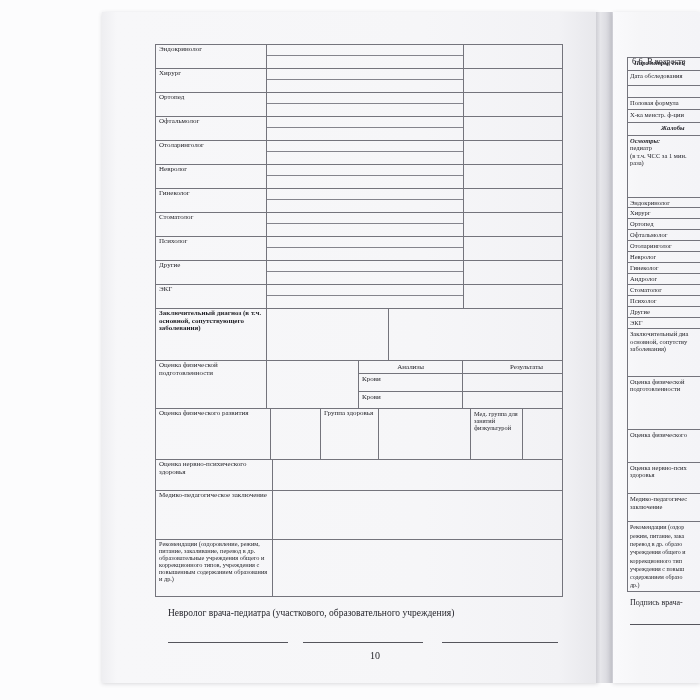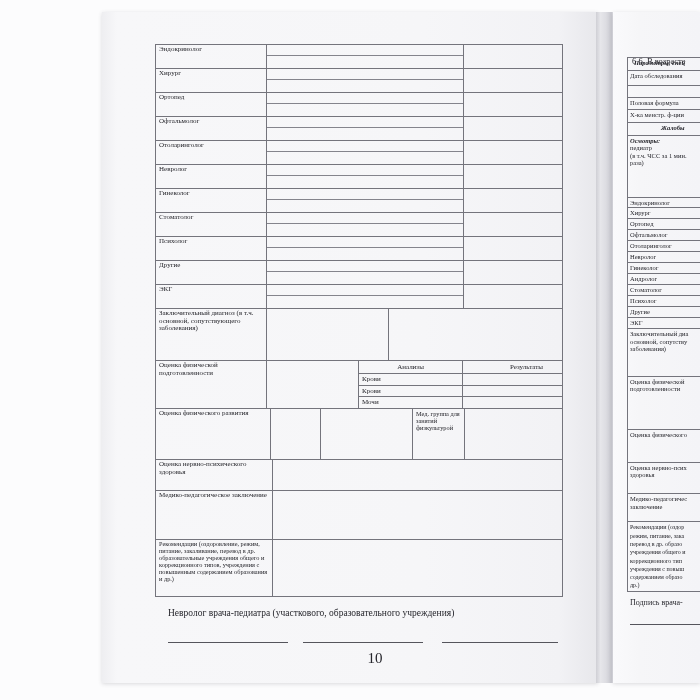--- a/index.html
+++ b/index.html
@@ -19,21 +19,21 @@
   .row:last-child{border-bottom:none;}
   .c{box-sizing:border-box;border-right:1px solid #74747c;padding:1px 3px;font-size:7px;line-height:7.6px;overflow:hidden;}
   .c:last-child{border-right:none;}
   
   .ltbl{left:53px;top:32px;width:408px;height:553px;}
   .sp{height:24px;}
   .sp .lab{width:111px;}
   .sp .mid{width:197px;position:relative;}
   .sp .mid::after{content:"";position:absolute;left:0;right:0;top:45%;border-top:1px solid #84848c;}
   .sp .end{flex:1;}
-  .rdiag{height:52px;}
+  .rdiag{height:52px;font-weight:bold;}
   .rdiag .lab{width:111px;}
   .rdiag .c2{width:122px;}
   .rdiag .c3{width:83px;}
   .rdiag .c4{flex:1;}
   .rfit{height:48px;}
   .rfit .lab{width:111px;}
   .rfit .c2{width:92px;}
   .rfit .nest{flex:1;display:flex;flex-direction:column;padding:0;border-right:none;}
   .nhead{display:flex;height:13px;box-sizing:border-box;border-bottom:1px solid #74747c;gap:28px;}
   .nhead .na{width:104px;border-right:1px solid #74747c;text-align:center;font-size:7px;line-height:12px;box-sizing:border-box;}
@@ -54,21 +54,21 @@
   .rwide .rest{flex:1;}
   .rmed{height:49px;}
   .rrec{flex:1;}
   .rrec .lab{font-size:6.3px;line-height:6.9px;}
   
   .sig-caption{position:absolute;left:66px;top:596px;font-size:9.5px;white-space:nowrap;}
   .sigline{position:absolute;top:630px;border-top:1px solid #55555c;height:0;}
   .sig1{left:66px;width:120px;}
   .sig2{left:201px;width:120px;}
   .sig3{left:340px;width:116px;}
-  .pageno{position:absolute;left:258px;top:638px;width:30px;text-align:center;font-size:15px;}
+  .pageno{position:absolute;left:258px;top:638px;width:30px;text-align:center;font-size:10px;}
   
   .rp-head{position:absolute;left:19px;top:44px;font-size:8.5px;white-space:nowrap;}
   .rtbl{left:14px;top:45px;width:90px;height:535px;border-right:none;}
   .rr{font-size:6.5px;line-height:7.5px;padding:1px 2px;box-sizing:border-box;border-bottom:1px solid #74747c;white-space:nowrap;overflow:hidden;}
   .rr:last-child{border-bottom:none;}
   .bi{font-weight:bold;font-style:italic;}
   .rp-sig{position:absolute;left:17px;top:586px;font-size:8px;white-space:nowrap;}
   .rp-sigline{position:absolute;left:17px;top:612px;width:70px;border-top:1px solid #55555c;height:0;}
 </style>
 </head>
@@ -150,30 +150,27 @@
             <div class="nr">Результаты</div>
           </div>
           <div class="nrow">
             <div class="na">Крови</div>
             <div class="nv"></div>
           </div>
           <div class="nrow">
             <div class="na">Крови</div>
             <div class="nv"></div>
           </div>
-          <div class="nrow">
-            <div class="na">Мочи</div>
-            <div class="nv"></div>
-          </div>
         </div>
       </div>
 
       <div class="row rdev">
         <div class="c lab">Оценка физического развития</div>
         <div class="c c2"></div>
+        <div class="c c3">Группа здоровья</div>
         <div class="c c4"></div>
         <div class="c c5">Мед. группа для занятий физкультурой</div>
         <div class="c c6"></div>
       </div>
 
       <div class="row rneuro rwide">
         <div class="c lab">Оценка нервно-психического здоровья</div>
         <div class="c rest"></div>
       </div>
 

